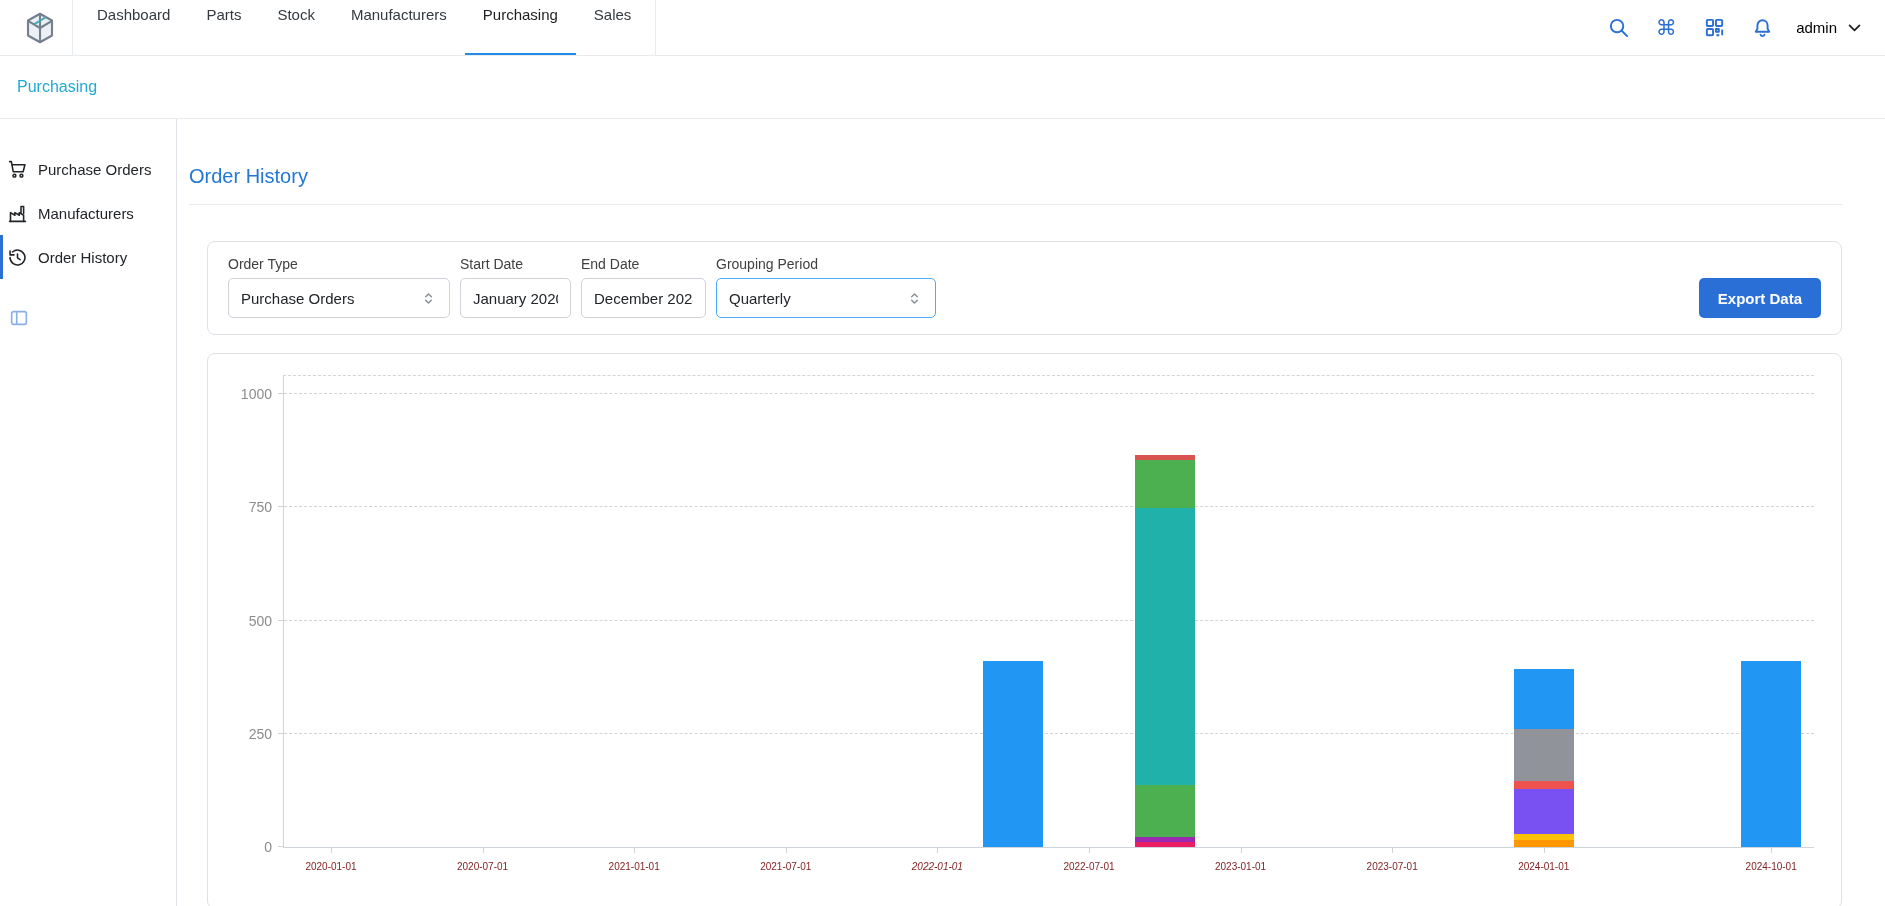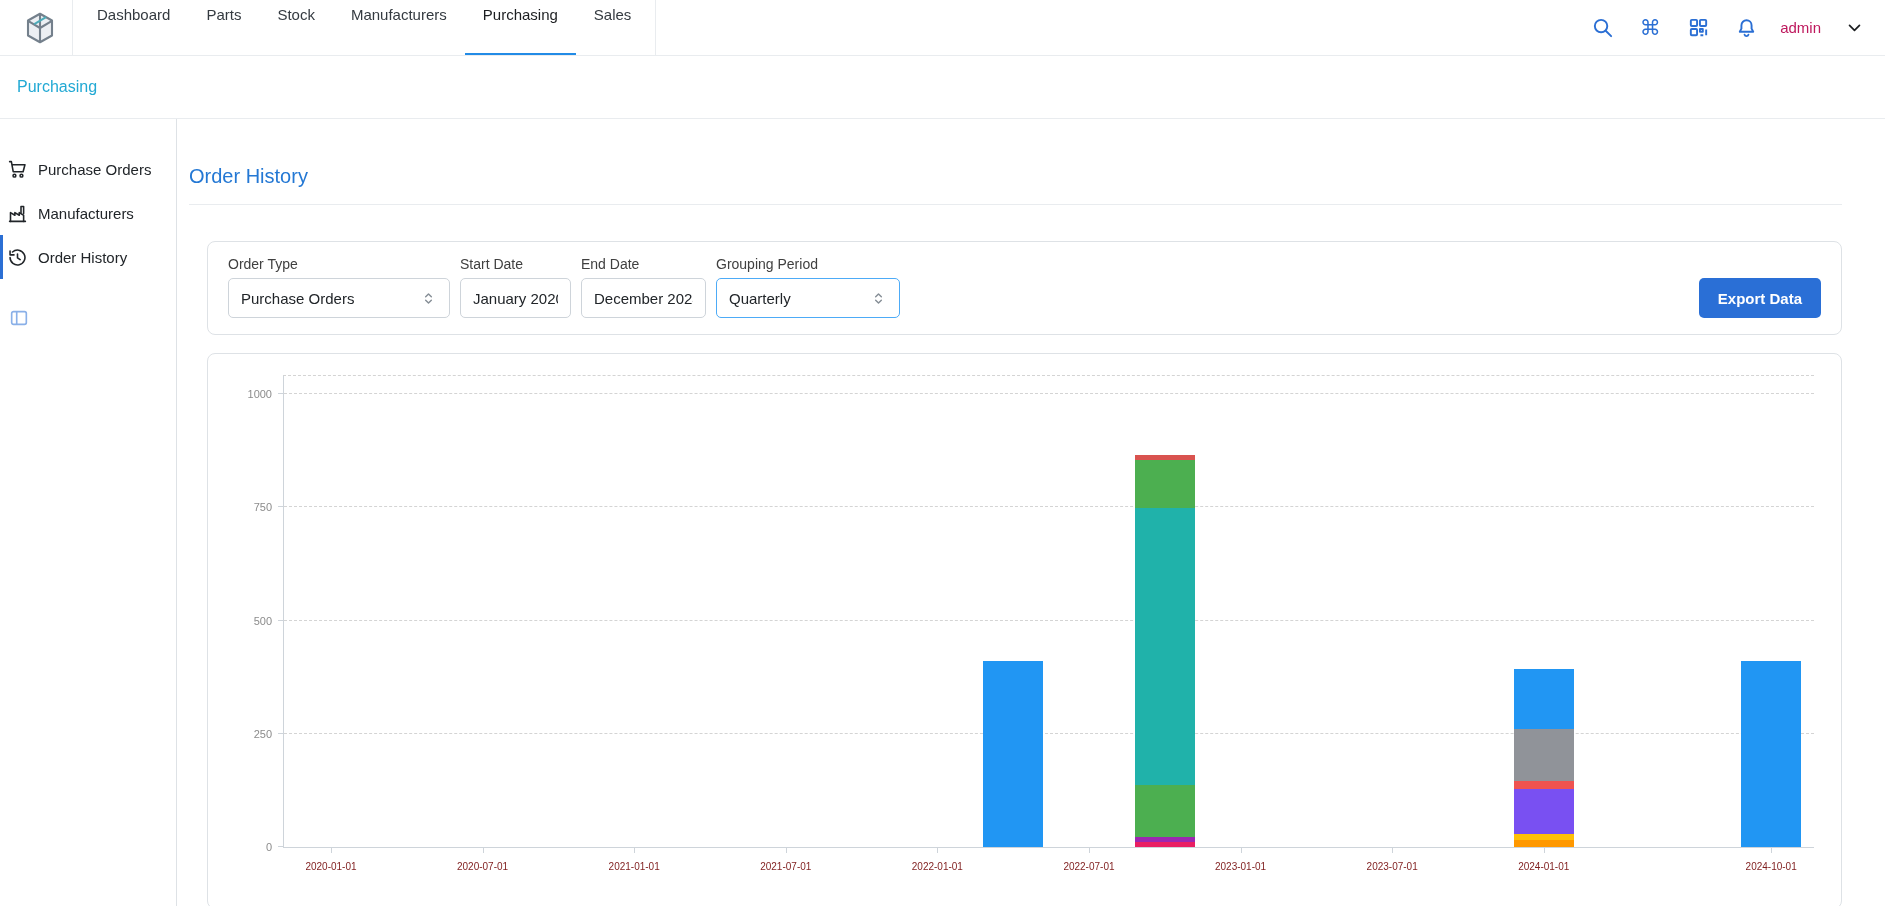--- a/index.html
+++ b/index.html
@@ -12,21 +12,21 @@
 
   
   .navbar { height: 56px; display: flex; align-items: center; padding: 0 22px; border-bottom: 1px solid #e9ecef; background: #fff; }
   .logo { width: 36px; height: 36px; margin-right: 14px; cursor: pointer; flex-shrink: 0; }
   .nav-items { display: flex; align-self: stretch; align-items: stretch; border-left: 1px solid #e9ecef; border-right: 1px solid #e9ecef; padding: 0 6px; }
   .nav-item { display: flex; align-items: flex-start; padding: 4px 18px; font-size: 15px; color: #343a40; cursor: pointer; border-top: 2px solid transparent; border-bottom: 2px solid transparent; }
   .nav-item.active { border-bottom-color: #228be6; color: #1c1e21; }
   .nav-spacer { flex: 1; }
   .icon-btn { width: 36px; height: 36px; display: flex; align-items: center; justify-content: center; margin-left: 12px; color: #2b6fd4; cursor: pointer; border-radius: 4px; }
   .cmd-glyph { font-size: 21px; line-height: 1; color: #2b6fd4; }
-  .user { display: flex; align-items: center; margin-left: 16px; gap: 25px; font-size: 15px; color: #be185d; cursor: pointer; }
+  .user { display: flex; align-items: center; margin-left: 16px; gap: 9px; font-size: 15px; color: #000000; cursor: pointer; }
 
   
   .breadcrumb-bar { height: 63px; display: flex; align-items: center; padding: 0 17px; border-bottom: 1px solid #e9ecef; }
   .breadcrumb-link { color: #22a9d4; font-size: 16px; cursor: pointer; }
 
   
   .content { display: flex; height: 787px; }
   .sidebar { width: 177px; flex-shrink: 0; border-right: 1px solid #dee2e6; padding-top: 28px; }
   .side-item { display: flex; align-items: center; gap: 10px; height: 44px; border-left: 3px solid transparent; padding-left: 3px; font-size: 15px; color: #212529; cursor: pointer; }
   .side-item.active { border-left-color: #2b6fd4; }
@@ -41,31 +41,31 @@
   .filter-card { margin: 36px 0 0 18px; border: 1px solid #dee2e6; border-radius: 8px; padding: 14px 20px 16px 20px; display: flex; align-items: flex-end; gap: 10px; background: #fff; }
   .fgroup { display: flex; flex-direction: column; }
   .flabel { font-size: 14px; color: #404040; margin-bottom: 6px; }
   .fcontrol { height: 40px; border: 1px solid #ced4da; border-radius: 5px; background: #fff; font-size: 15px; color: #212529; padding: 0 12px; display: flex; align-items: center; font-family: inherit; }
   .select { justify-content: space-between; gap: 10px; cursor: pointer; text-align: left; }
   .select .chevrons { color: #868e96; flex-shrink: 0; }
   .focused { border: 1.5px solid #4dabf7; }
   .w-ordertype { width: 222px; }
   .w-start { width: 111px; }
   .w-end { width: 125px; }
-  .w-group { width: 184px; }
+  .w-group { width: 220px; }
   input.fcontrol { outline: none; display: block; }
   .export-btn { margin-left: auto; height: 40px; padding: 0 19px; background: #2a6fd6; color: #fff; border: none; border-radius: 5px; font-size: 15px; font-weight: 600; font-family: inherit; cursor: pointer; }
 
   
   .chart-card { margin: 18px 0 0 18px; border: 1px solid #dee2e6; border-radius: 8px; height: 556px; position: relative; background: #fff; }
   .plot { position: absolute; left: 75px; right: 27px; top: 21px; height: 473px;
           border-left: 1px solid #ced4da; border-bottom: 1px solid #ced4da; border-top: 1px dashed #d4d4d4; }
   .gridline { position: absolute; left: 0; right: 0; height: 0; border-top: 1px dashed #d4d4d4; }
   .ytickmark { position: absolute; right: 100%; width: 6px; height: 0; border-top: 1px solid #ced4da; }
-  .ylabel { position: absolute; right: calc(100% + 12px); transform: translateY(50%); font-size: 11px; color: #8c8c8c; white-space: nowrap; }
+  .ylabel { position: absolute; right: calc(100% + 12px); transform: translateY(50%); font-size: 14px; color: #8c8c8c; white-space: nowrap; }
   .xtickmark { position: absolute; top: 100%; height: 6px; width: 0; border-left: 1px solid #ced4da; }
   .xlabel { position: absolute; top: calc(100% + 14px); transform: translateX(-50%); font-size: 10px; color: #7f1d1d; white-space: nowrap; }
   .bar { position: absolute; bottom: 0; width: 60px; height: 100%; transform: translateX(-50%); display: flex; flex-direction: column-reverse; align-items: stretch; cursor: pointer; }
   .seg { width: 100%; }
 </style>
 </head>
 <body>
 
 <header class="navbar">
   <div class="logo">
@@ -224,21 +224,21 @@
           <div class="ylabel" style="bottom: 96.1538%;">1000</div>
           <div class="xtickmark" style="left: 3.07%;"></div>
           <div class="xlabel" style="left: 3.07%;">2020-01-01</div>
           <div class="xtickmark" style="left: 12.9784%;"></div>
           <div class="xlabel" style="left: 12.9784%;">2020-07-01</div>
           <div class="xtickmark" style="left: 22.8868%;"></div>
           <div class="xlabel" style="left: 22.8868%;">2021-01-01</div>
           <div class="xtickmark" style="left: 32.7953%;"></div>
           <div class="xlabel" style="left: 32.7953%;">2021-07-01</div>
           <div class="xtickmark" style="left: 42.7037%;"></div>
-          <div class="xlabel" style="left: 42.7037%;">2022-01-01</div>
+          <div class="xlabel" style="left: 42.7037%; font-style: italic;">2022-01-01</div>
           <div class="xtickmark" style="left: 52.6121%;"></div>
           <div class="xlabel" style="left: 52.6121%;">2022-07-01</div>
           <div class="xtickmark" style="left: 62.5205%;"></div>
           <div class="xlabel" style="left: 62.5205%;">2023-01-01</div>
           <div class="xtickmark" style="left: 72.4289%;"></div>
           <div class="xlabel" style="left: 72.4289%;">2023-07-01</div>
           <div class="xtickmark" style="left: 82.3374%;"></div>
           <div class="xlabel" style="left: 82.3374%;">2024-01-01</div>
           <div class="xtickmark" style="left: 97.2%;"></div>
           <div class="xlabel" style="left: 97.2%;">2024-10-01</div>

